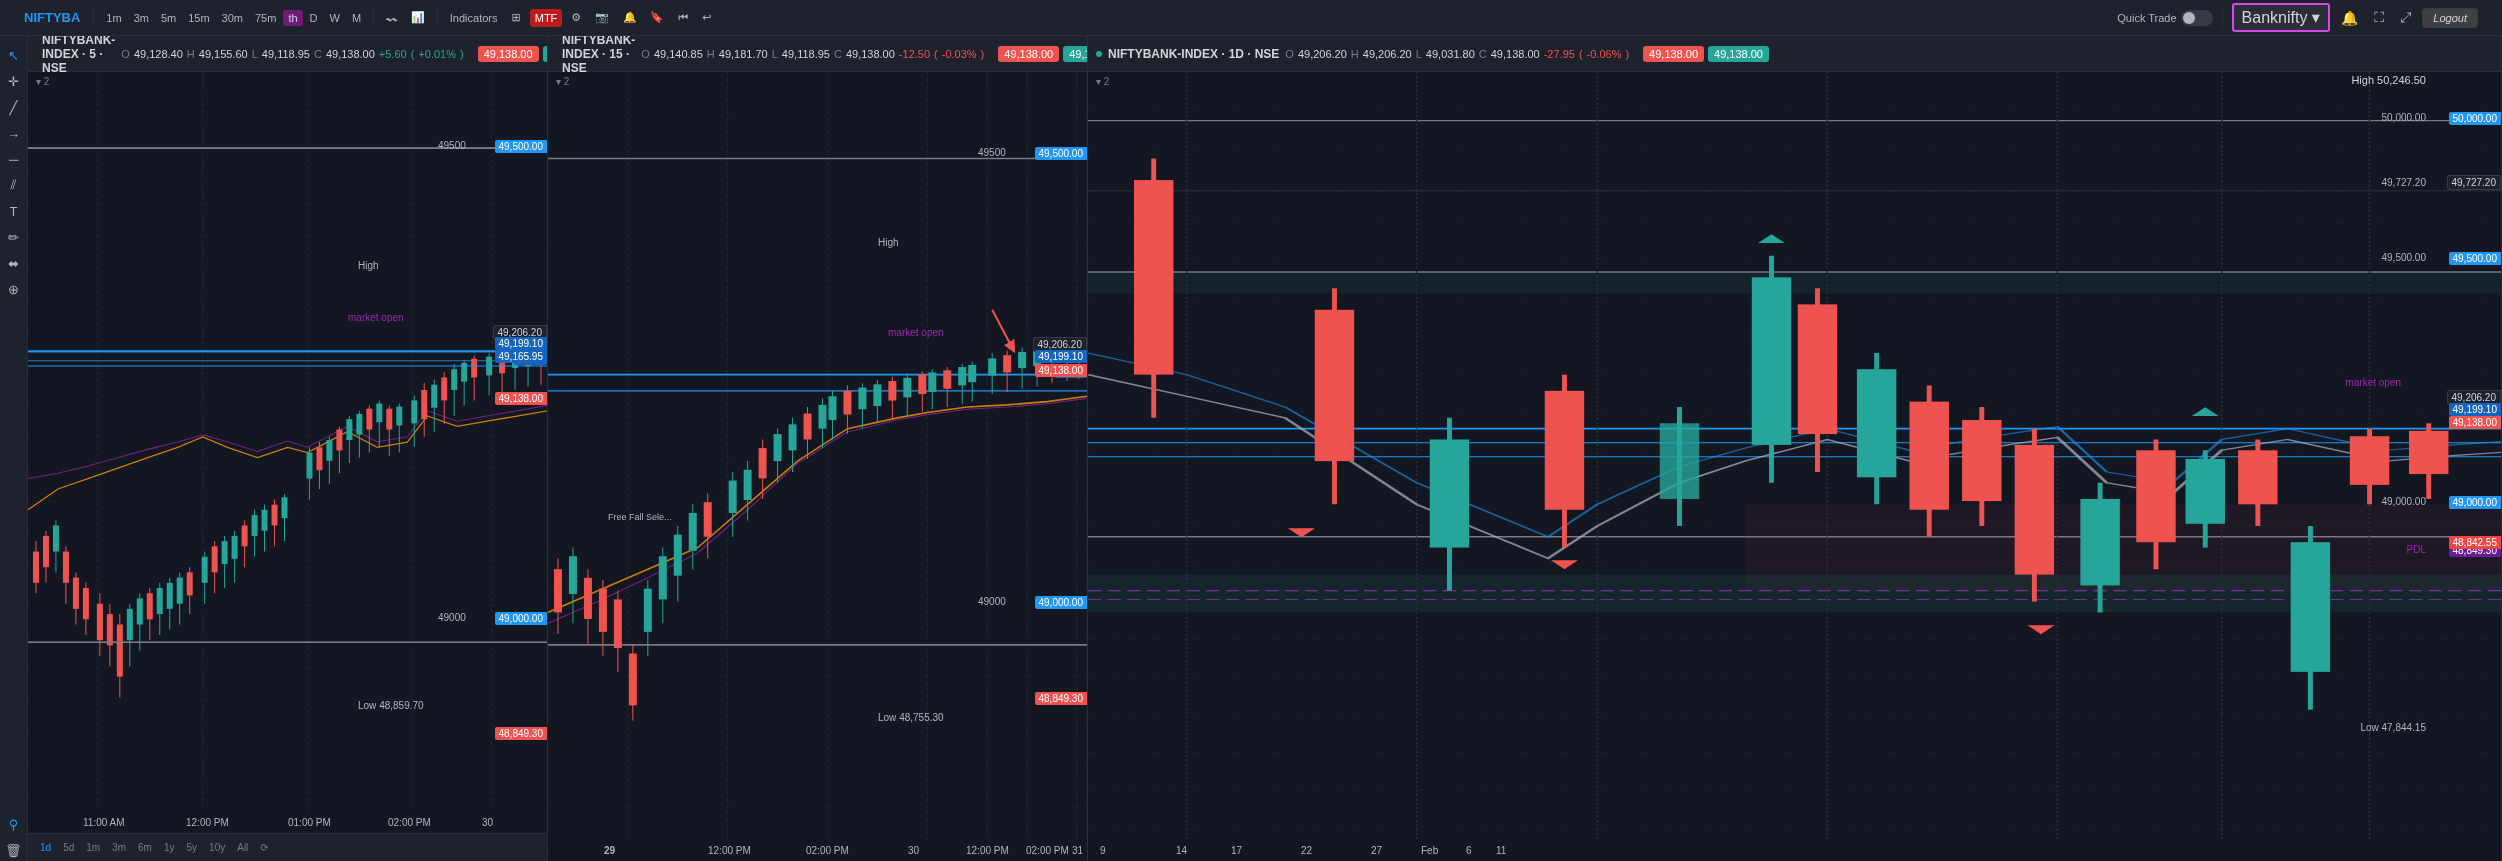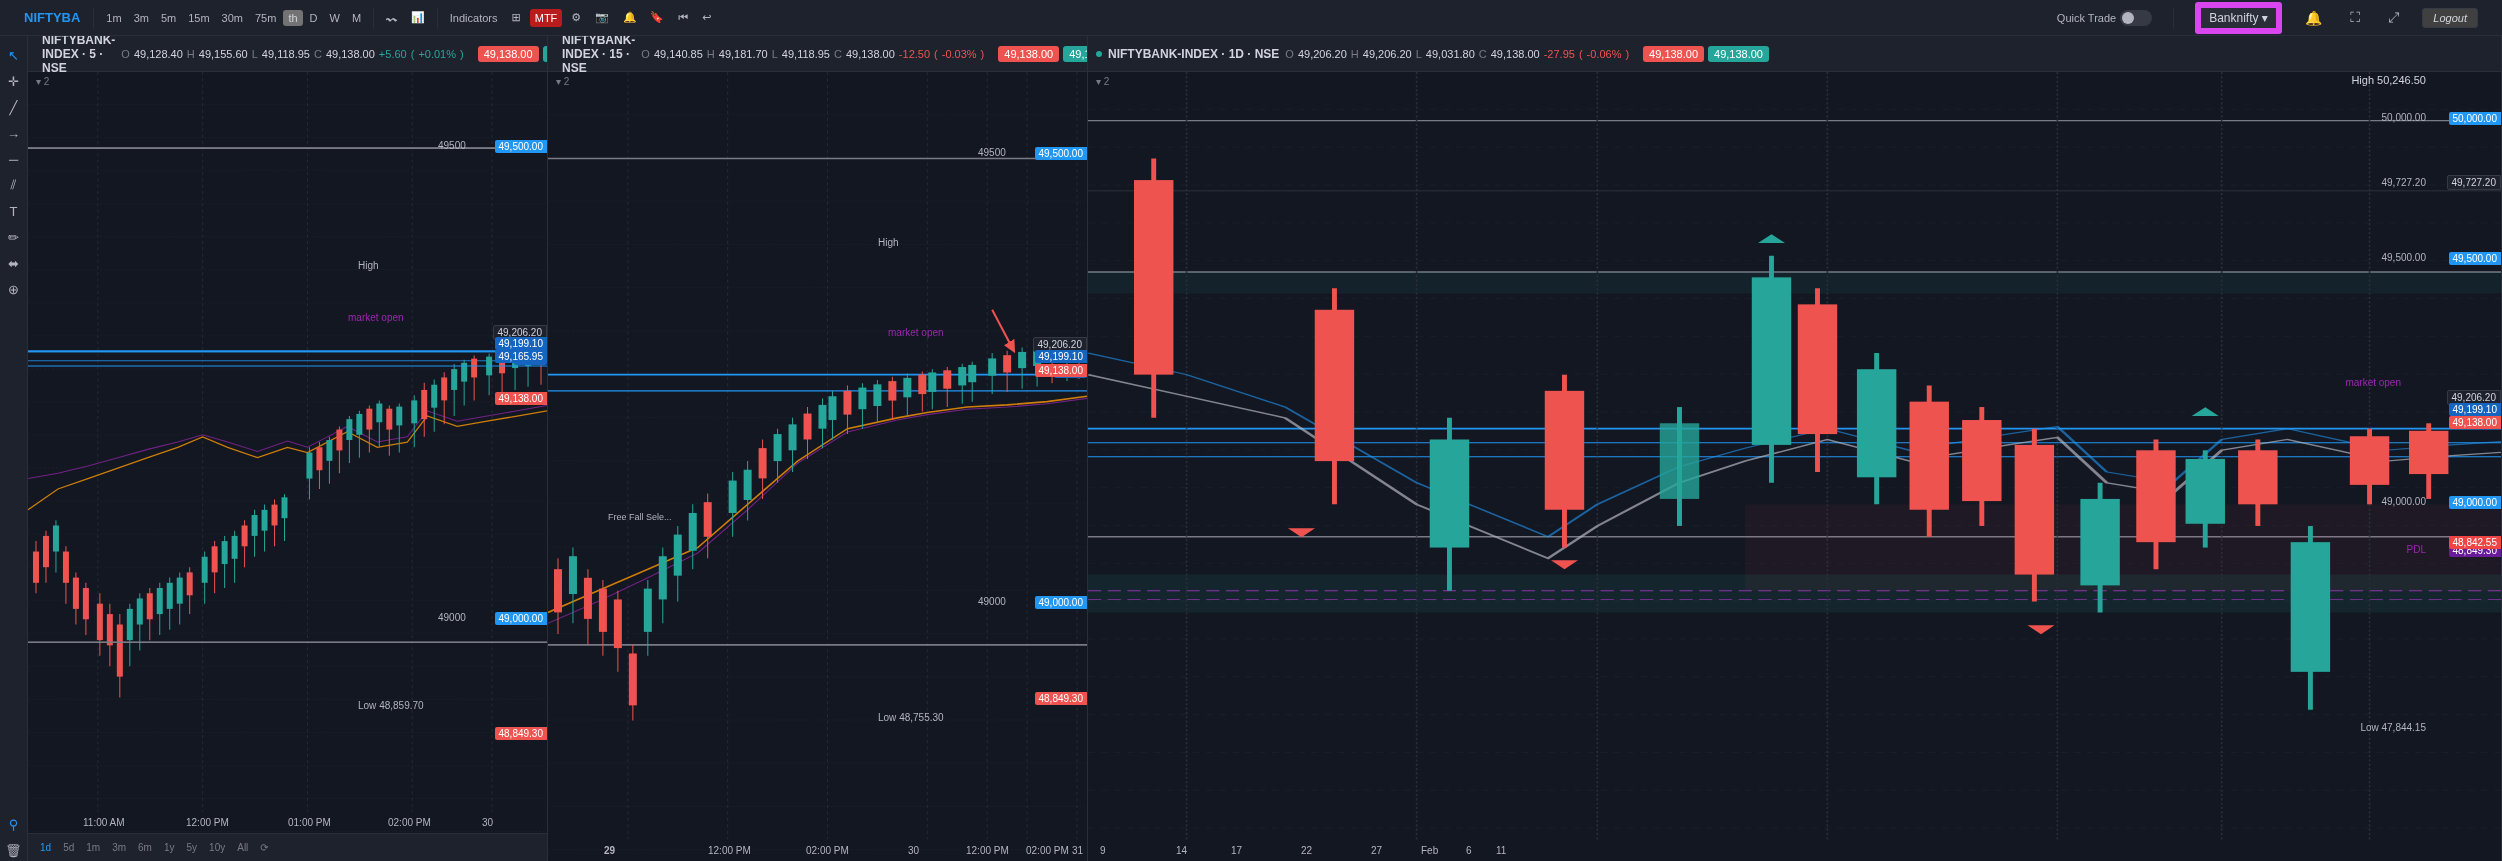--- a/index.html
+++ b/index.html
@@ -46,34 +46,34 @@
     .toolbar-timeframes { display: flex; gap: 2px; }
     .tf-btn {
       background: transparent;
       border: none;
       color: #b2b5be;
       cursor: pointer;
       padding: 2px 5px;
       border-radius: 3px;
       font-size: 11px;
     }
-    .tf-btn.active { background: #737373; color: #d1d4dc; }
+    .tf-btn.active { background: #701a75; color: #d1d4dc; }
     .toolbar-right {
       margin-left: auto;
       display: flex;
       align-items: center;
-      gap: 18px;
+      gap: 6px;
     }
     .symbol-selector {
       background: #2a2e39;
-      border: 6px solid #d946ef;
+      border: 2px solid #d946ef;
       color: #d1d4dc;
       padding: 3px 8px;
       border-radius: 3px;
-      font-size: 12px;
+      font-size: 16px;
       cursor: pointer;
     }
     .icon-btn {
       background: transparent;
       border: none;
       color: #b2b5be;
       cursor: pointer;
       padding: 3px 5px;
       font-size: 14px;
     }

